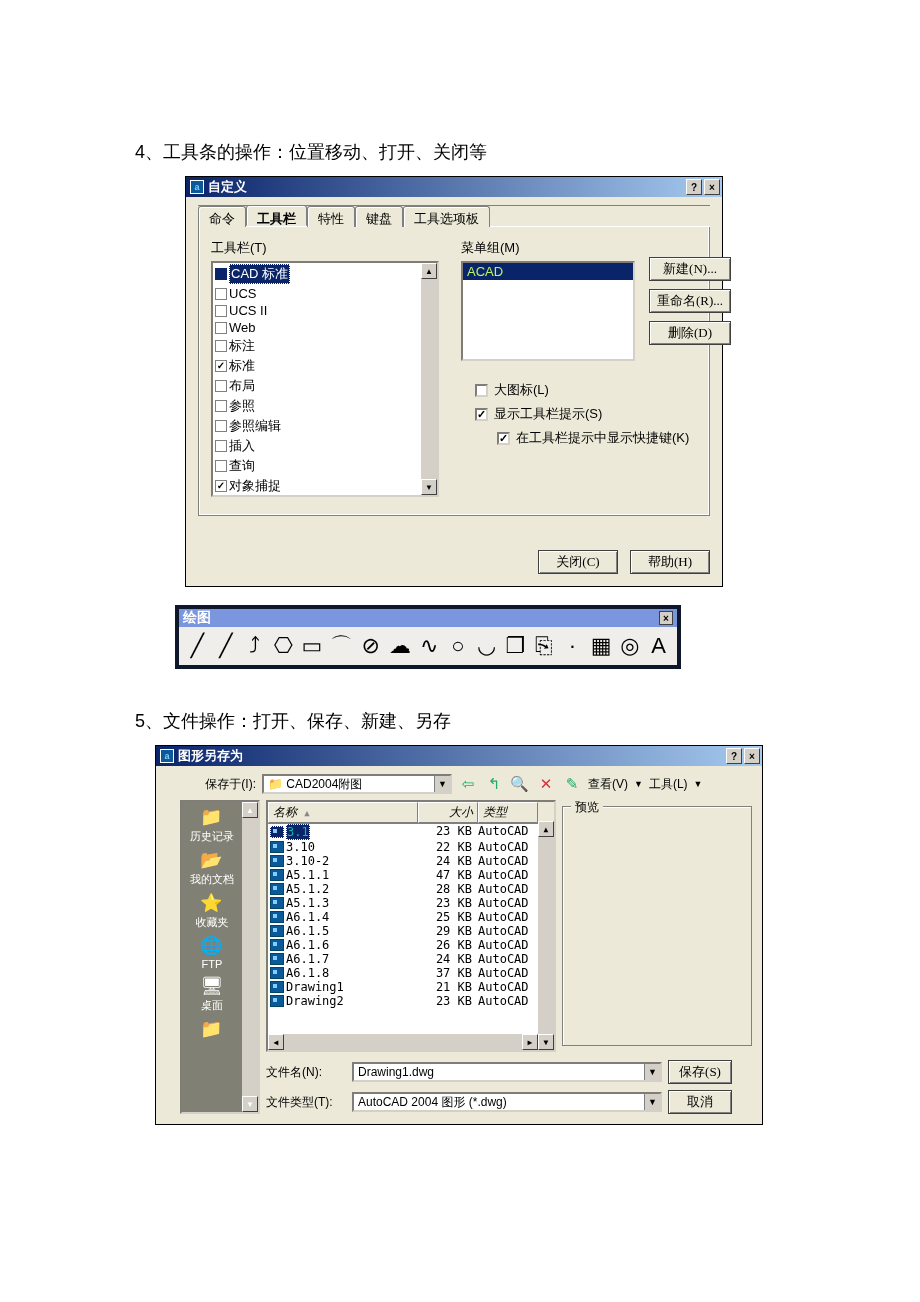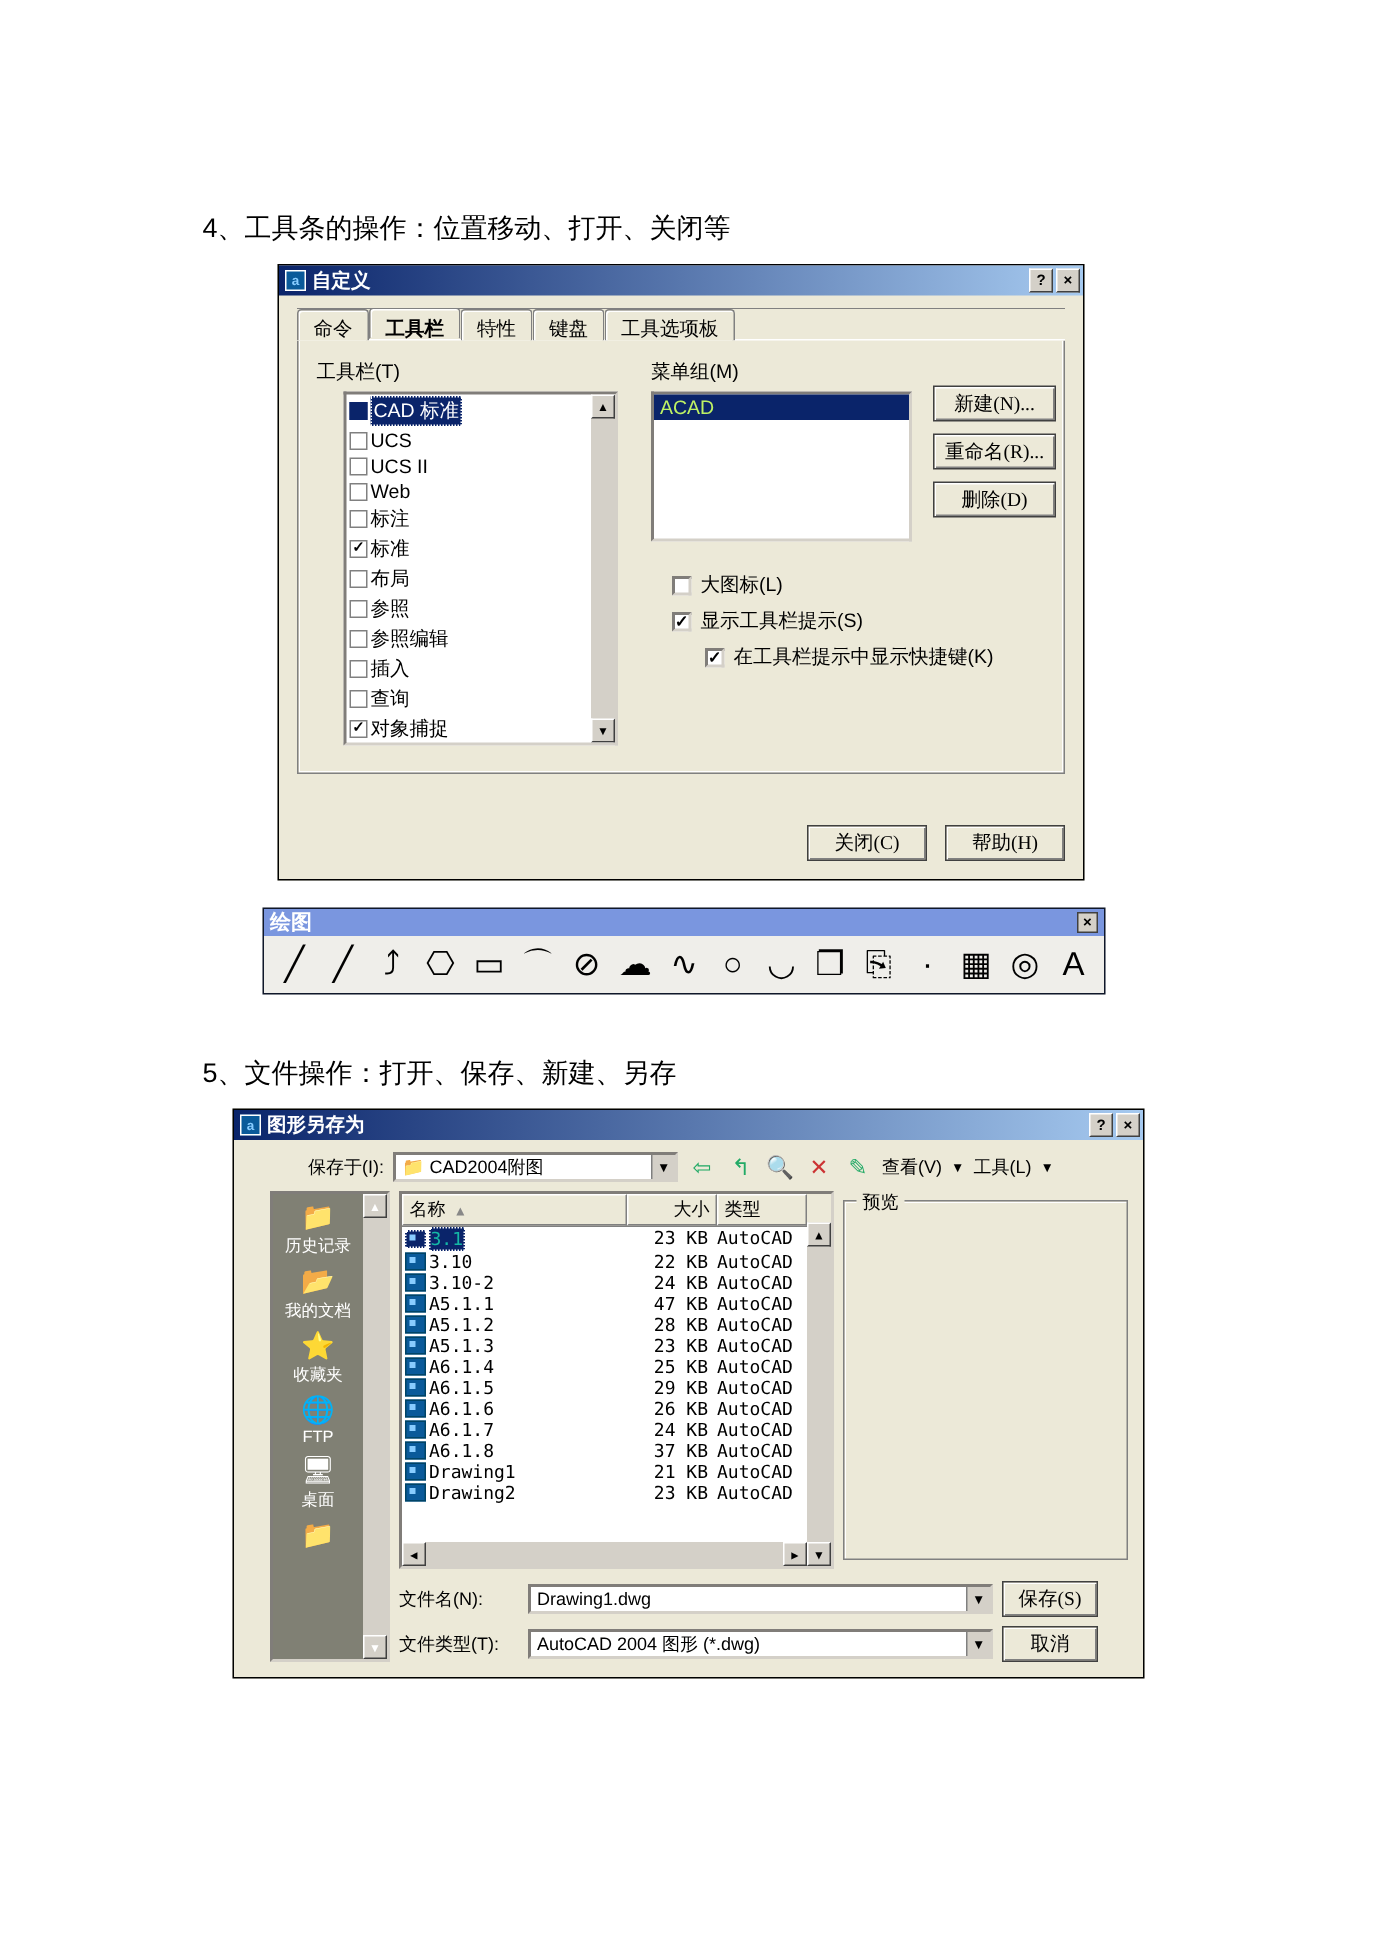--- a/index.html
+++ b/index.html
@@ -97,23 +97,22 @@
     box-shadow: inset 1px 0 0 #fff, inset -1px -1px 0 #fff;
     padding: 12px 12px 18px 12px;
   }
   .cols { display: flex; gap: 22px; }
   .col-label { margin-bottom: 4px; }
   .listbox {
     background: #fff;
     border: 2px inset #d4d0c8;
     height: 236px;
     overflow: hidden;
-    width: 183px;
+    width: 228px;
     position: relative;
-    margin-left: 18px;
   }
   .listbox .scroll {
     position: absolute; right: 0; top: 0; bottom: 0; width: 16px;
     background: #d4d0c8;
     display:flex;flex-direction:column;justify-content:space-between;
   }
   .scroll-btn {
     height: 16px; background: #d4d0c8;
     border: 1px solid #fff; border-right-color:#404040;border-bottom-color:#404040;
     font-size: 8px; display:flex;align-items:center;justify-content:center;
@@ -161,23 +160,23 @@
     width:13px;height:13px;border:2px inset #d4d0c8;background:#fff;
     display:inline-flex;align-items:center;justify-content:center;font-size:11px;font-weight:bold;
   }
   .bottom-btns { display:flex; justify-content:flex-end; gap:12px; margin-top: 34px; }
   .bottom-btns .btn { width: 80px; margin-bottom: 0; }
 
   
   .drawtb {
     margin-left: 40px;
     margin-top: 18px;
-    width: 562px;
+    width: 506px;
     background: #efeeea;
-    border: 1px solid #0f172a;
+    border: 4px solid #0f172a;
   }
   .drawtb-title {
     background: #7a96df;
     color: #fff;
     font-weight: bold;
     padding: 0 4px;
     display:flex;align-items:center;justify-content:space-between;
     height: 18px;
     font-size: 14px;
   }
@@ -219,21 +218,21 @@
   .filelist-wrap { flex:1; }
   .filelist {
     background:#fff;border:2px inset #d4d0c8;height:252px;font-size:12px;
     font-family:"SimSun",monospace;position:relative;overflow:hidden;
   }
   .fl-head {
     display:flex;background:#ece9d8;border-bottom:1px solid #808080;
   }
   .fl-head > div {
     border:1px solid #fff;border-right-color:#808080;border-bottom-color:#808080;
-    padding:1px 4px;font-size:12px;
+    padding:1px 4px;font-size:12px;font-style:italic;
   }
   .fl-hn { width:150px; }
   .fl-hs { width:60px; text-align:right;}
   .fl-ht { width:60px; }
   .fl-body { padding:0; }
   .fl-row { display:flex;padding:0 0; }
   .fl-n { width:150px;display:flex;align-items:center;gap:2px;padding-left:2px;}
   .fl-s { width:60px;text-align:right;padding-right:6px;}
   .fl-t { width:60px;}
   .dwg-icon { width:14px;height:12px;background:#0a5a9a;border:1px solid #046;display:inline-block;

